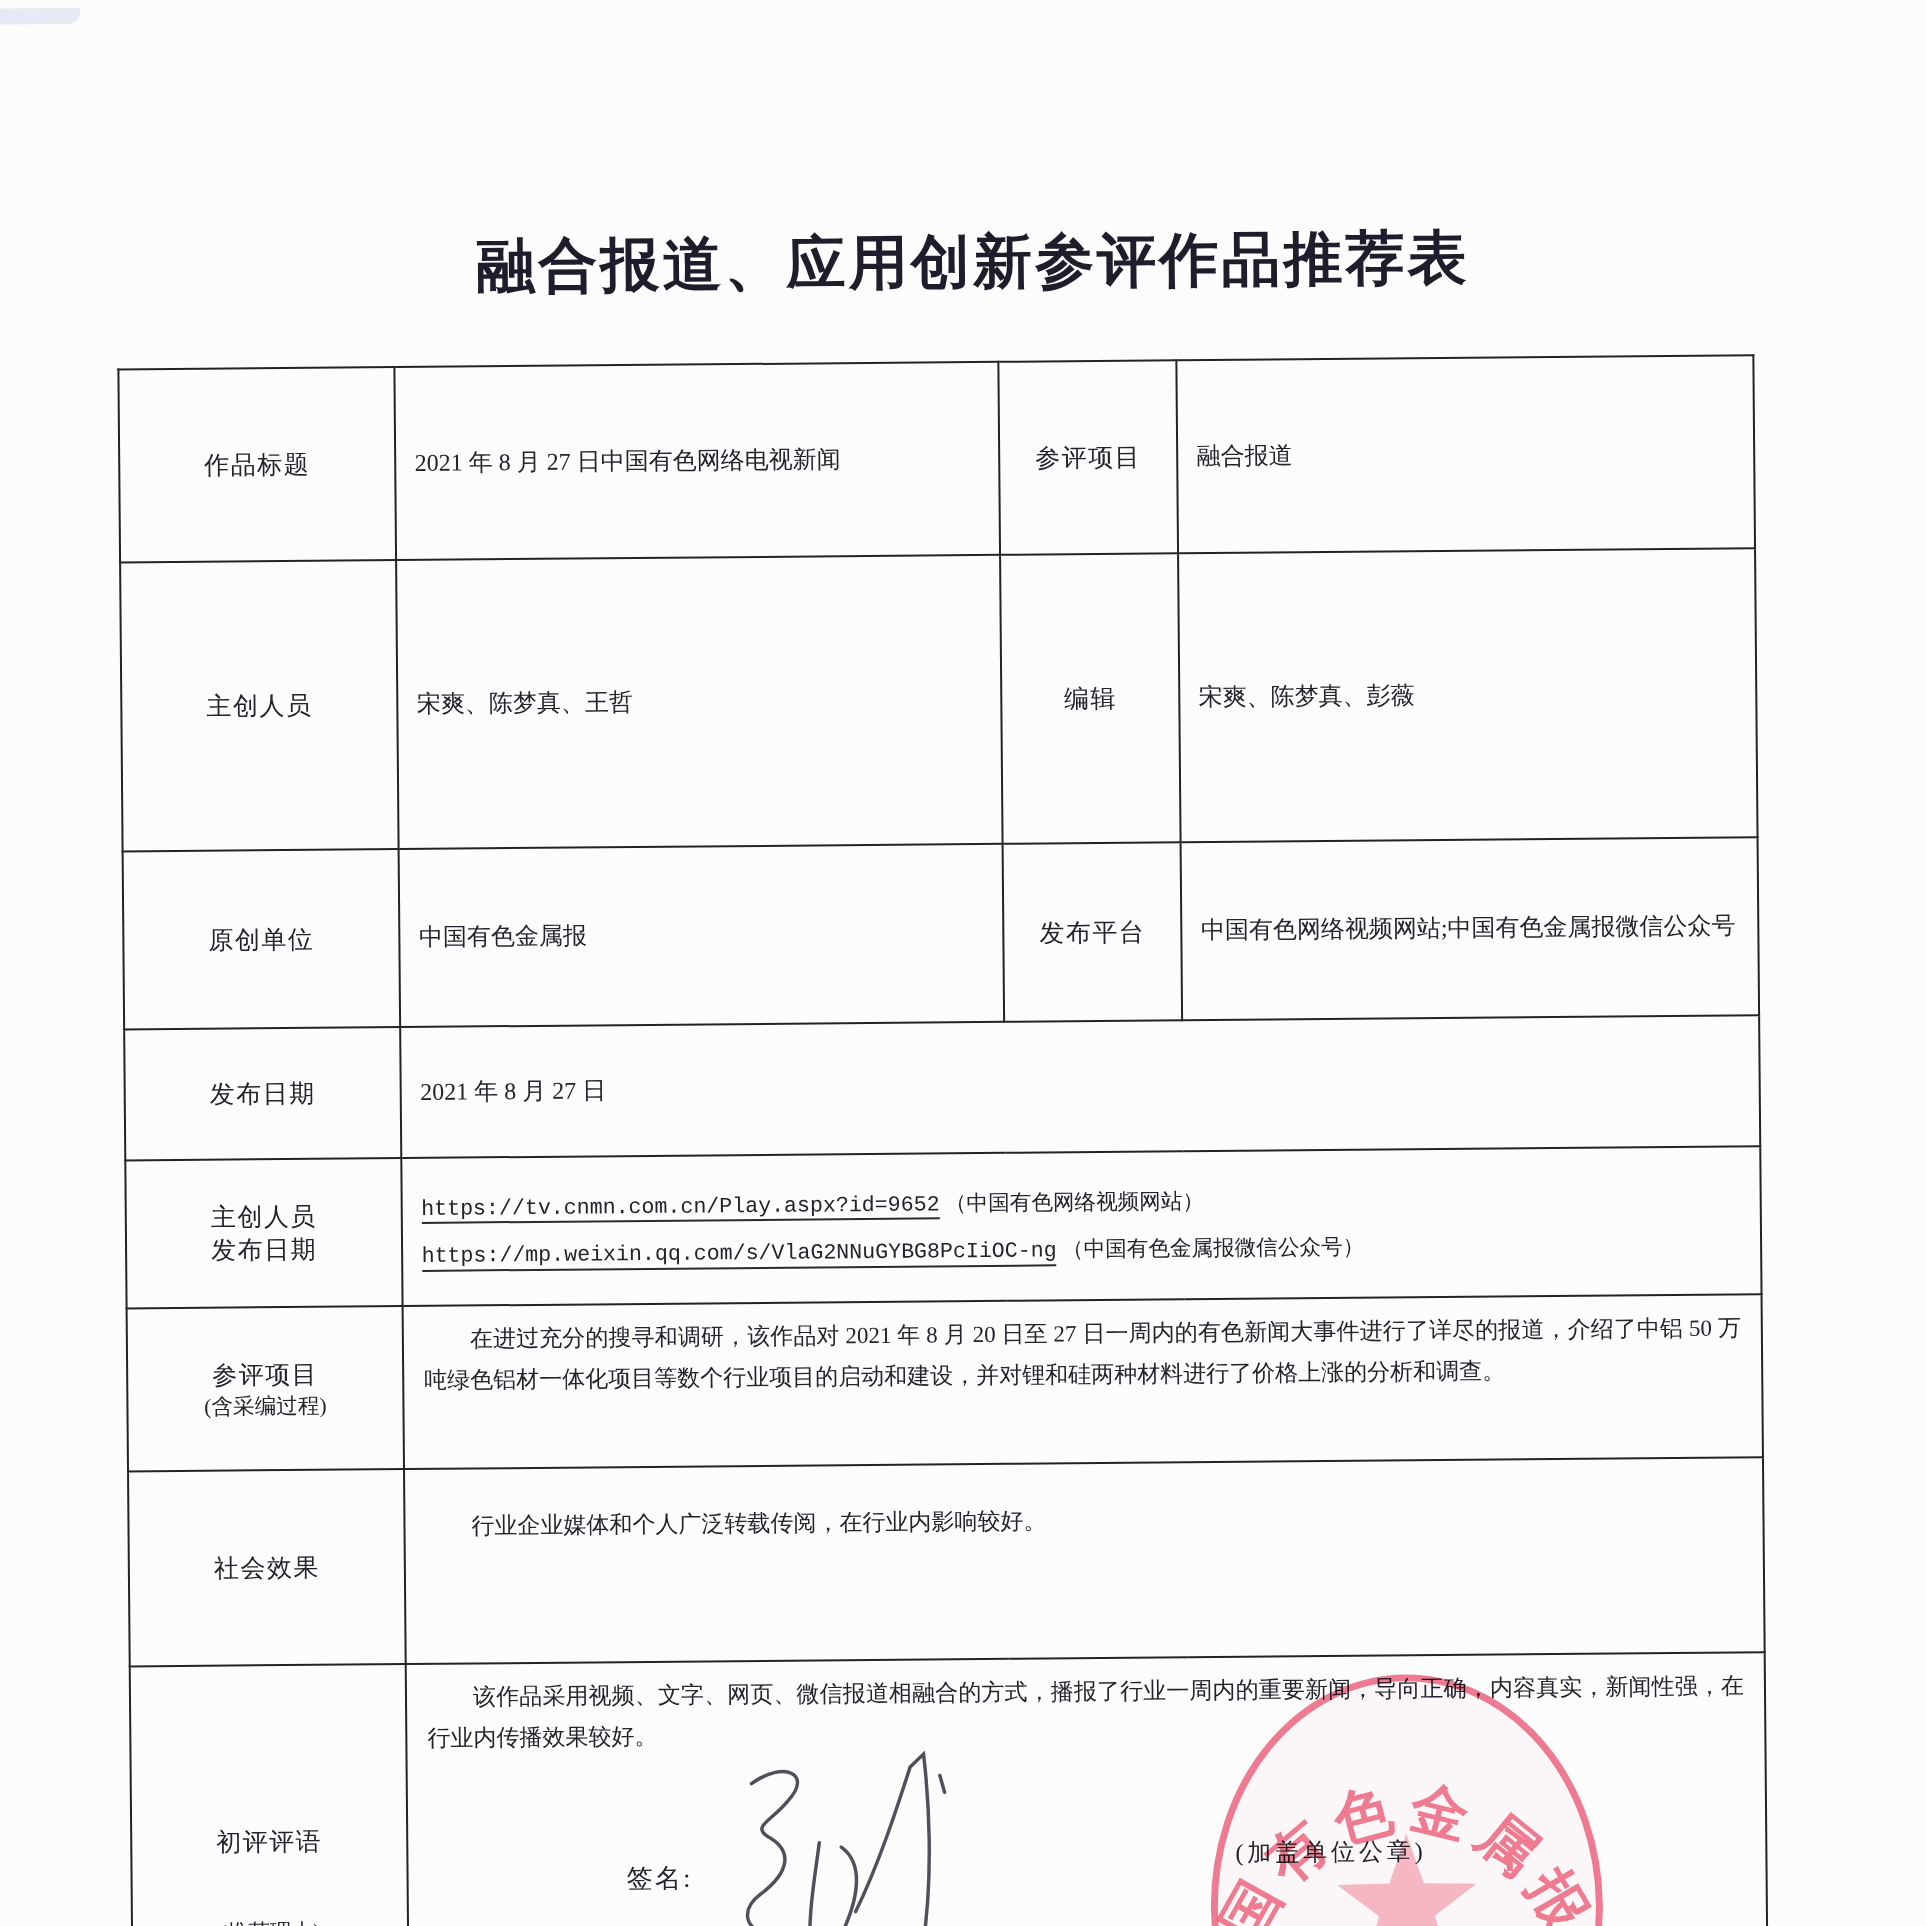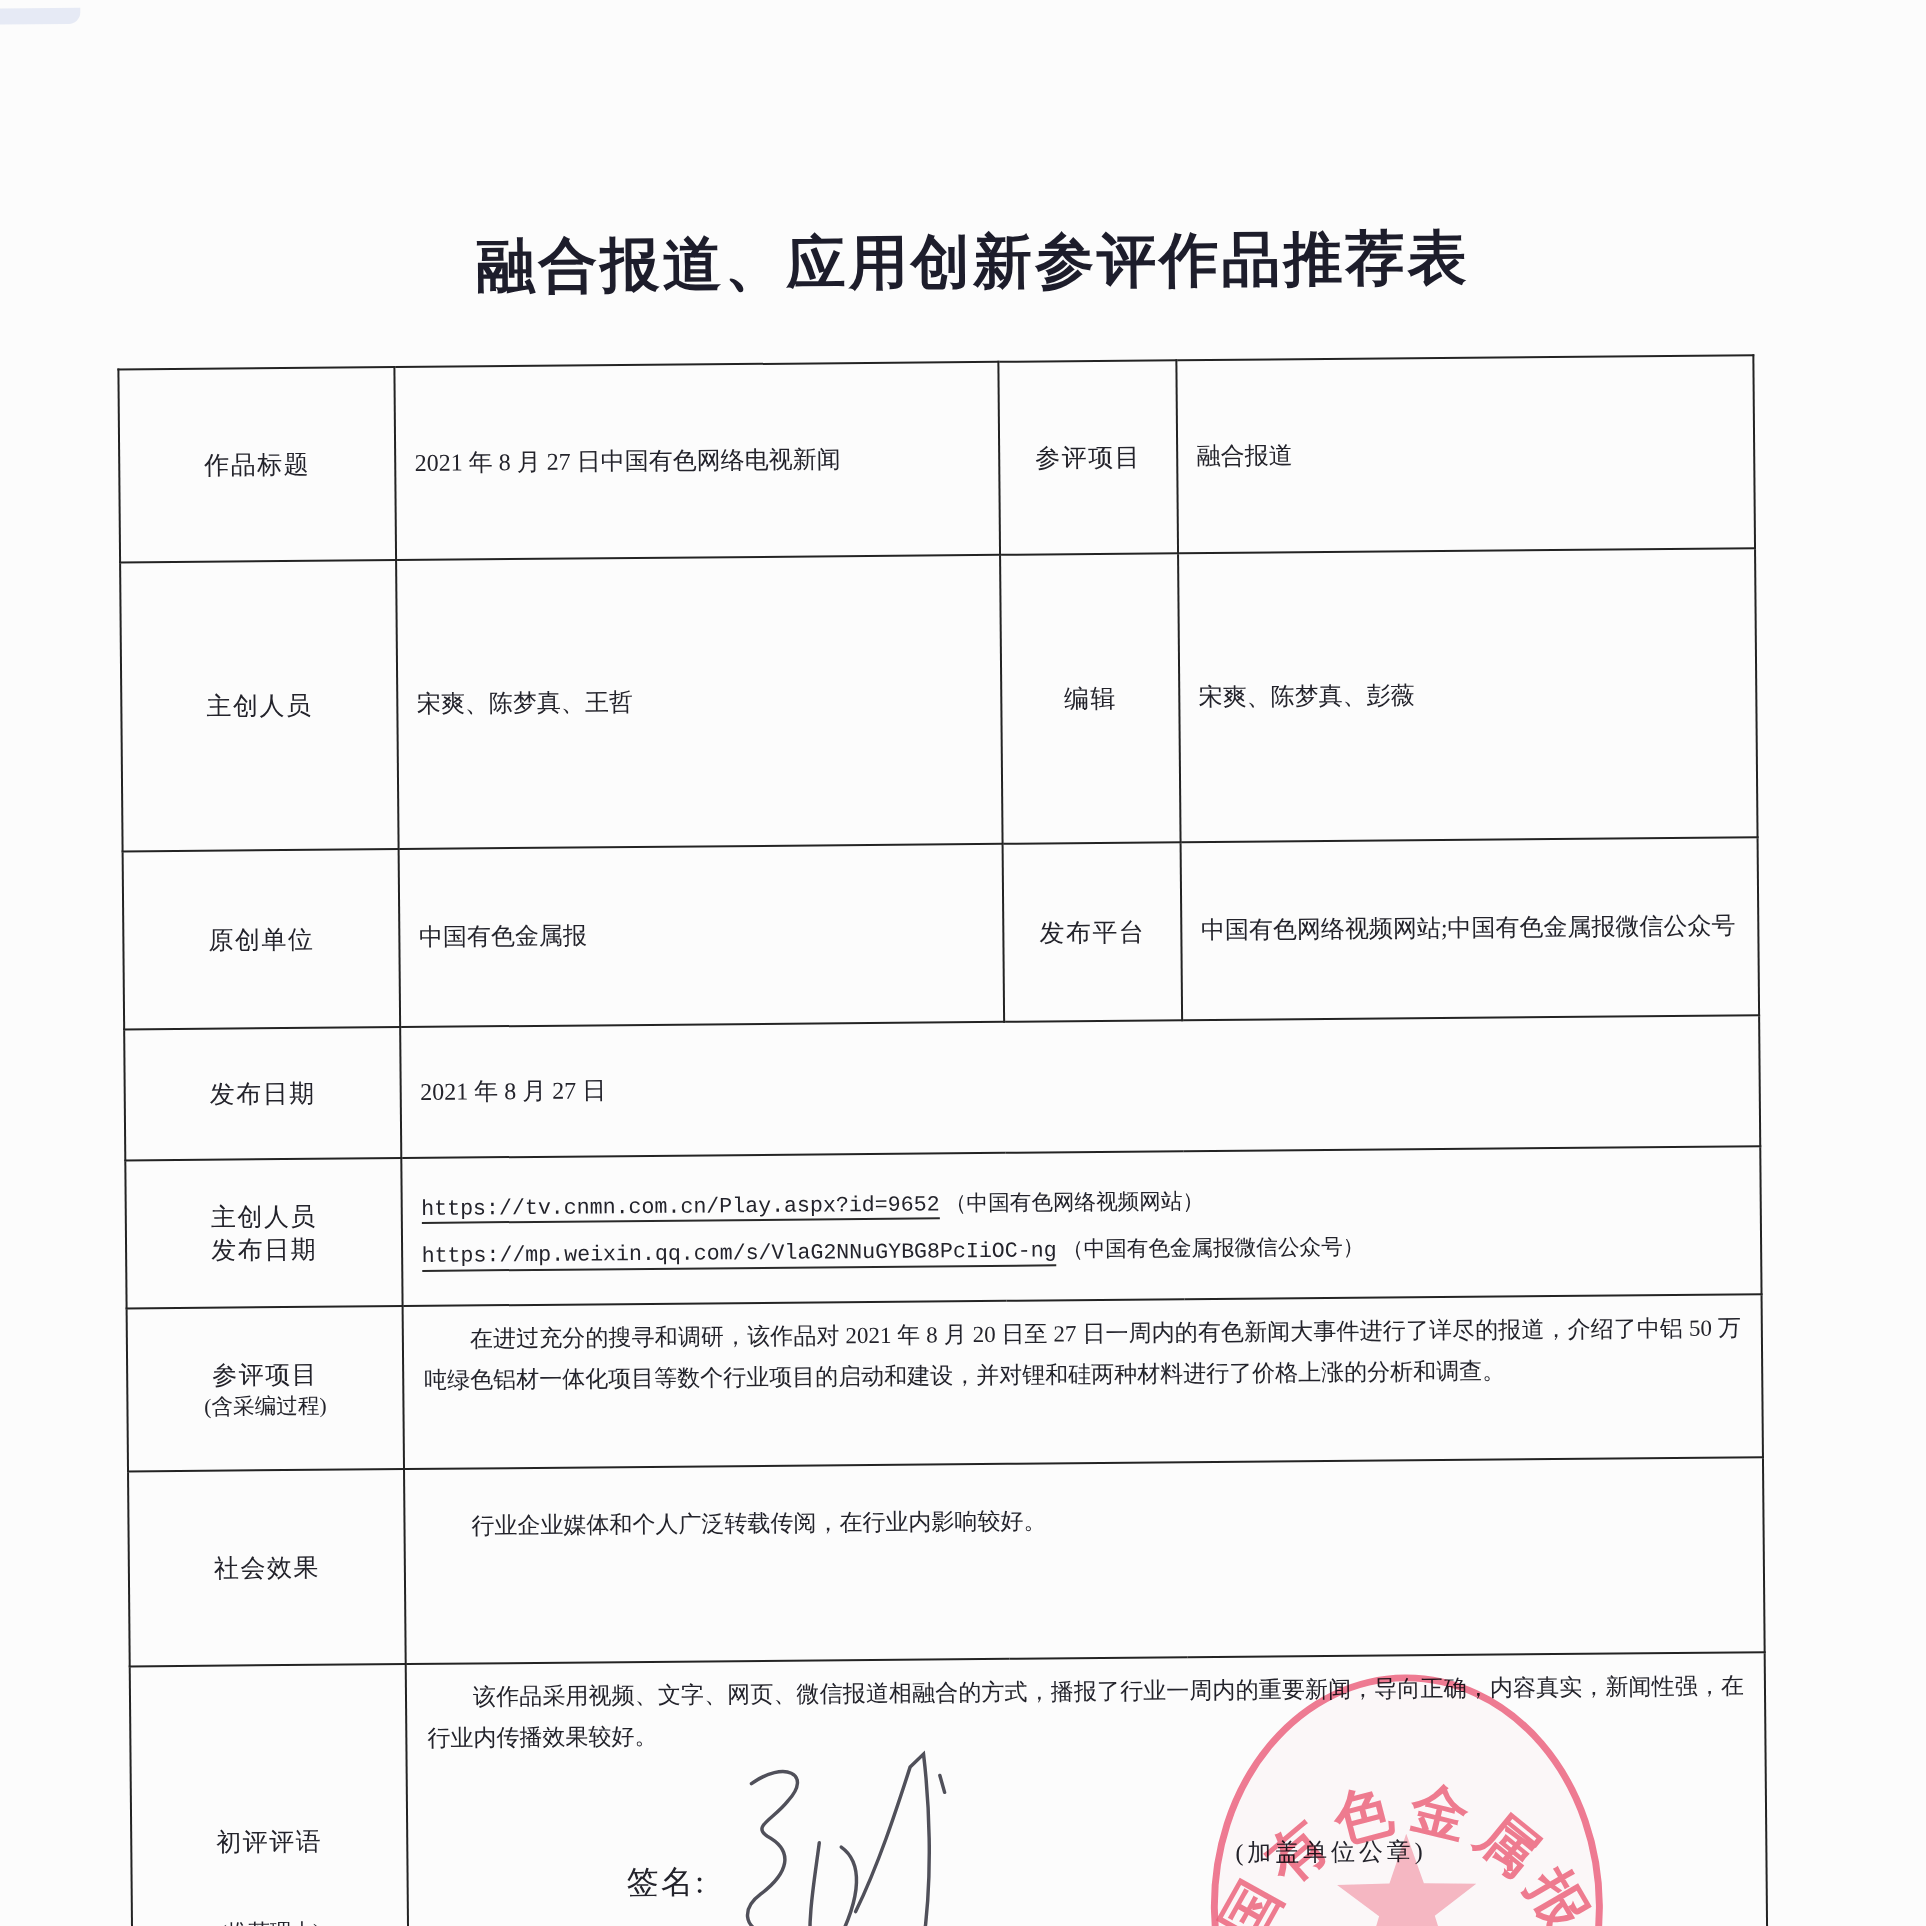--- a/index.html
+++ b/index.html
@@ -29,21 +29,21 @@
   .r1{height:193px;} .r2{height:289px;} .r3{height:178px;} .r4{height:131px;}
   .r5{height:148px;} .r6{height:163px;} .r7{height:195px;} .r8{height:379px;}
   .links-cell{padding:7px 18.5px;vertical-align:middle;}
   .link-line{font-size:21.6px;line-height:2.15;white-space:nowrap;}
   .url{font-family:"Liberation Mono","DejaVu Sans Mono",monospace;
     border-bottom:2.3px solid #2a2a2a;padding-bottom:1.5px;}
   .link-note{font-size:21.6px;margin-left:5.4px;}
   .soc-text{padding-top:37px;}
   .r8-cell{vertical-align:top;position:relative;}
   
-  .sign-label{position:absolute;left:622px;top:1858px;font-size:32px;letter-spacing:2.3px;z-index:2;}
+  .sign-label{position:absolute;left:622px;top:1858px;font-size:26px;letter-spacing:2.3px;z-index:2;}
   .signature{position:absolute;left:690px;top:1745px;z-index:3;}
   .stamp-note{position:absolute;left:1231px;top:1839px;font-size:24px;letter-spacing:3.9px;z-index:2;}
   .stamp{position:absolute;left:1196px;top:1668px;z-index:5;mix-blend-mode:multiply;}
 </style>
 </head>
 <body>
 
 <div class="sheet">
 
   <div class="corner-smudge"></div>

